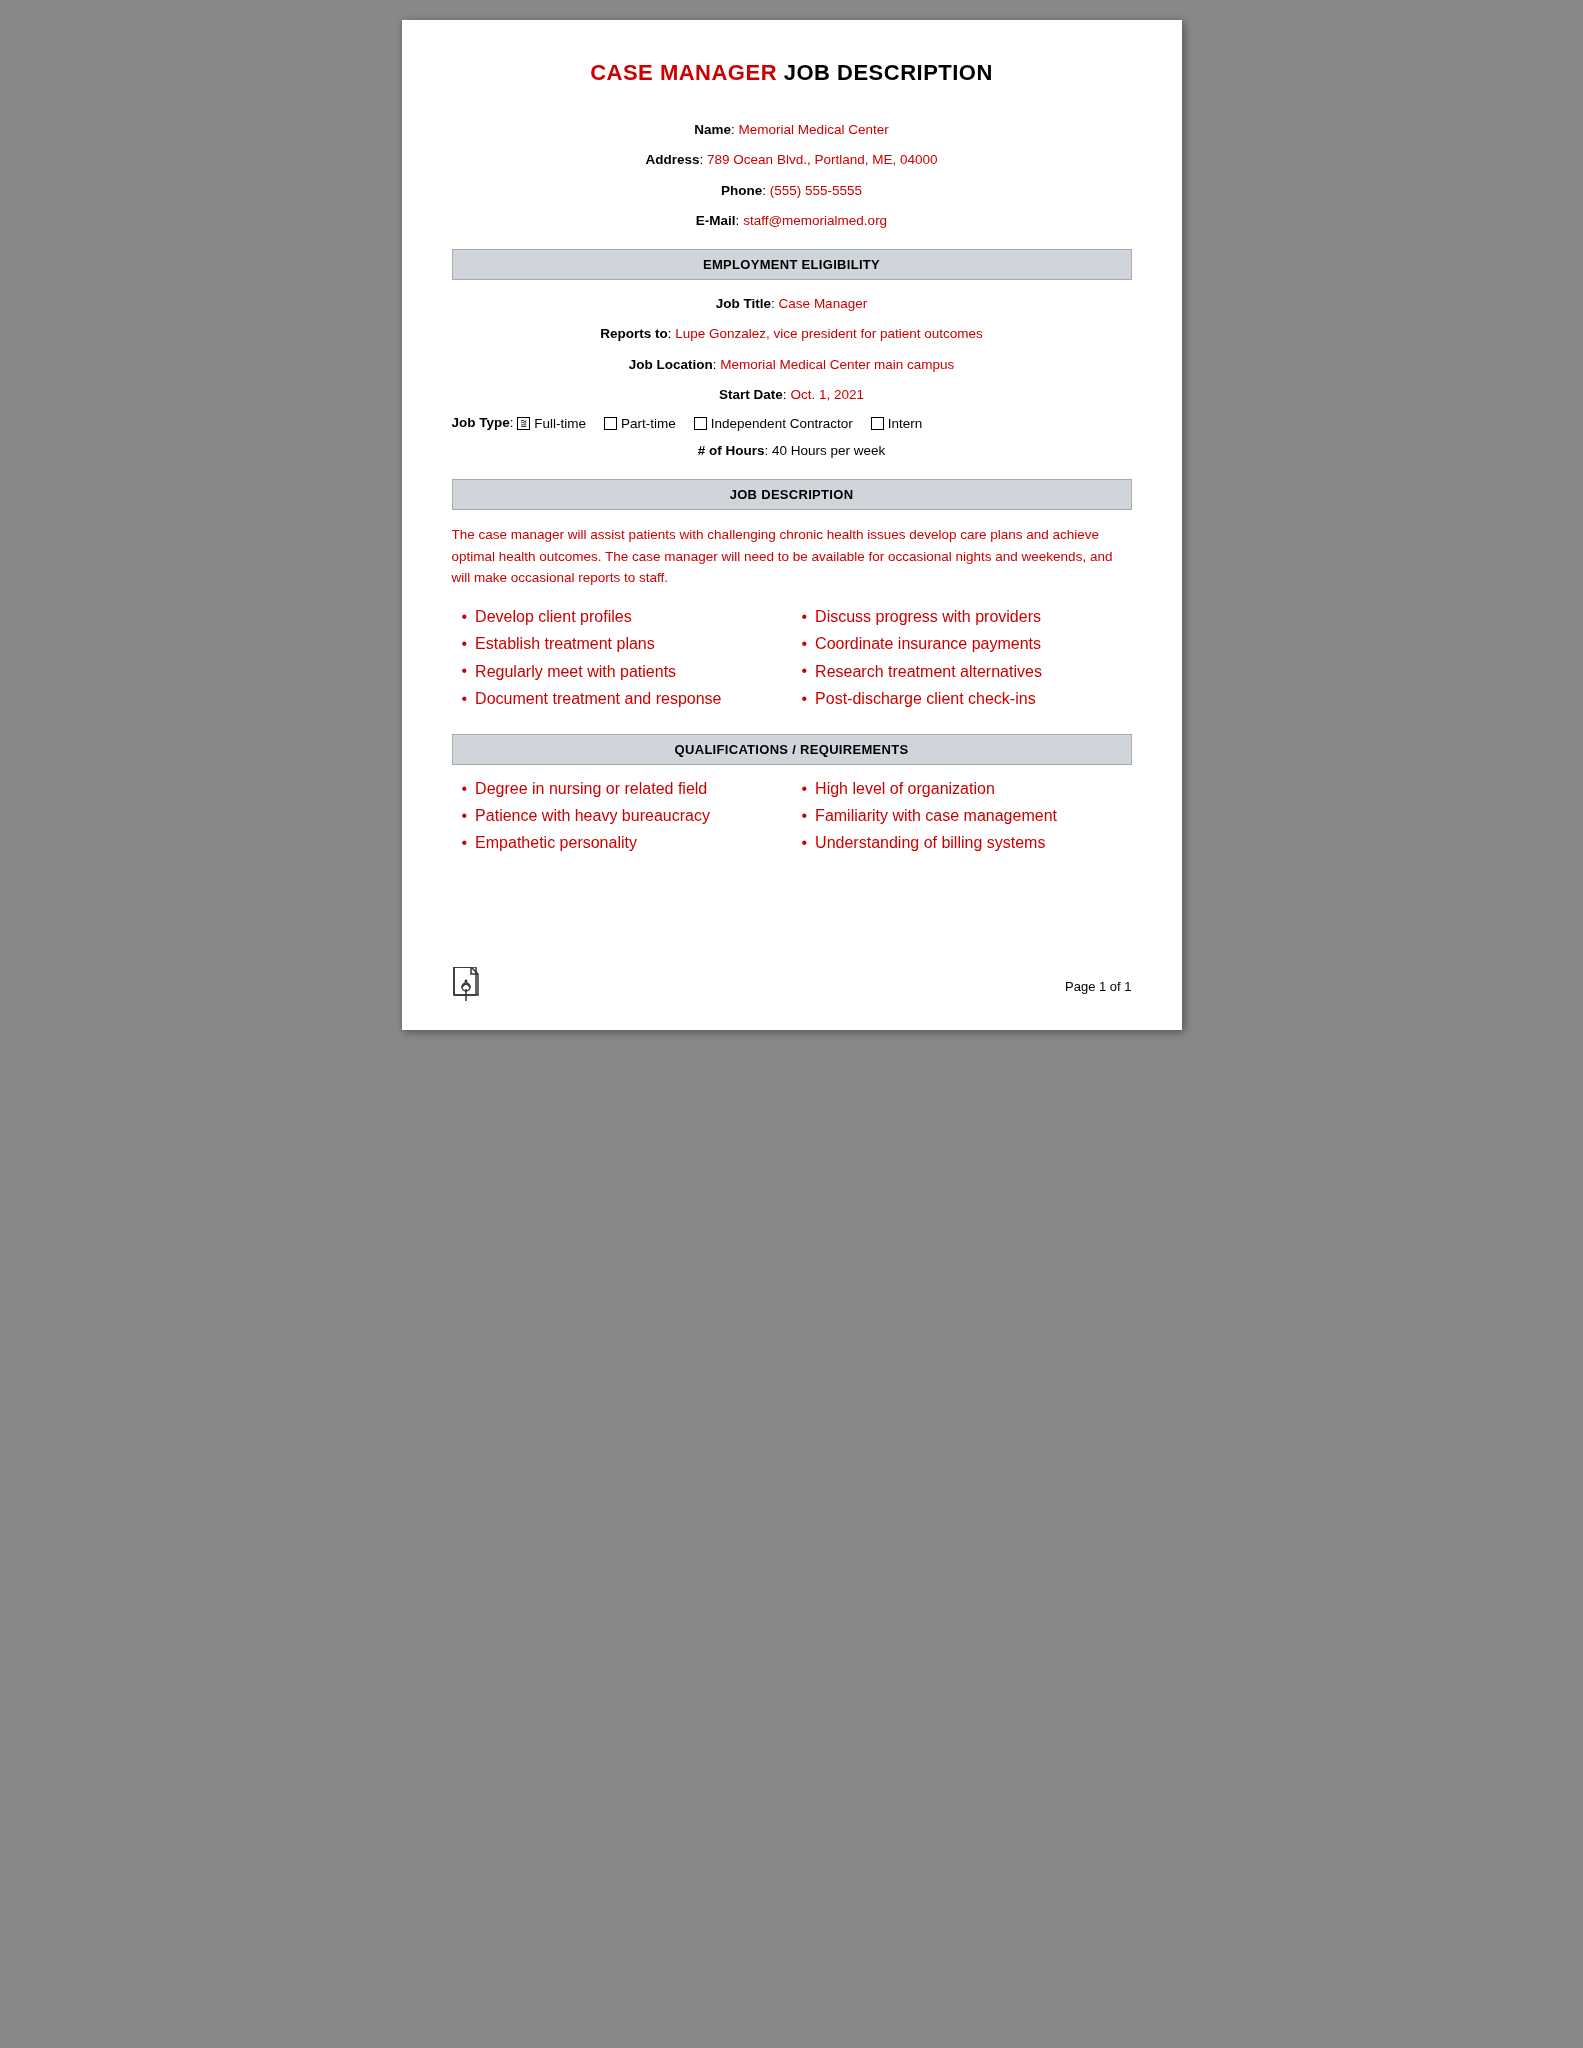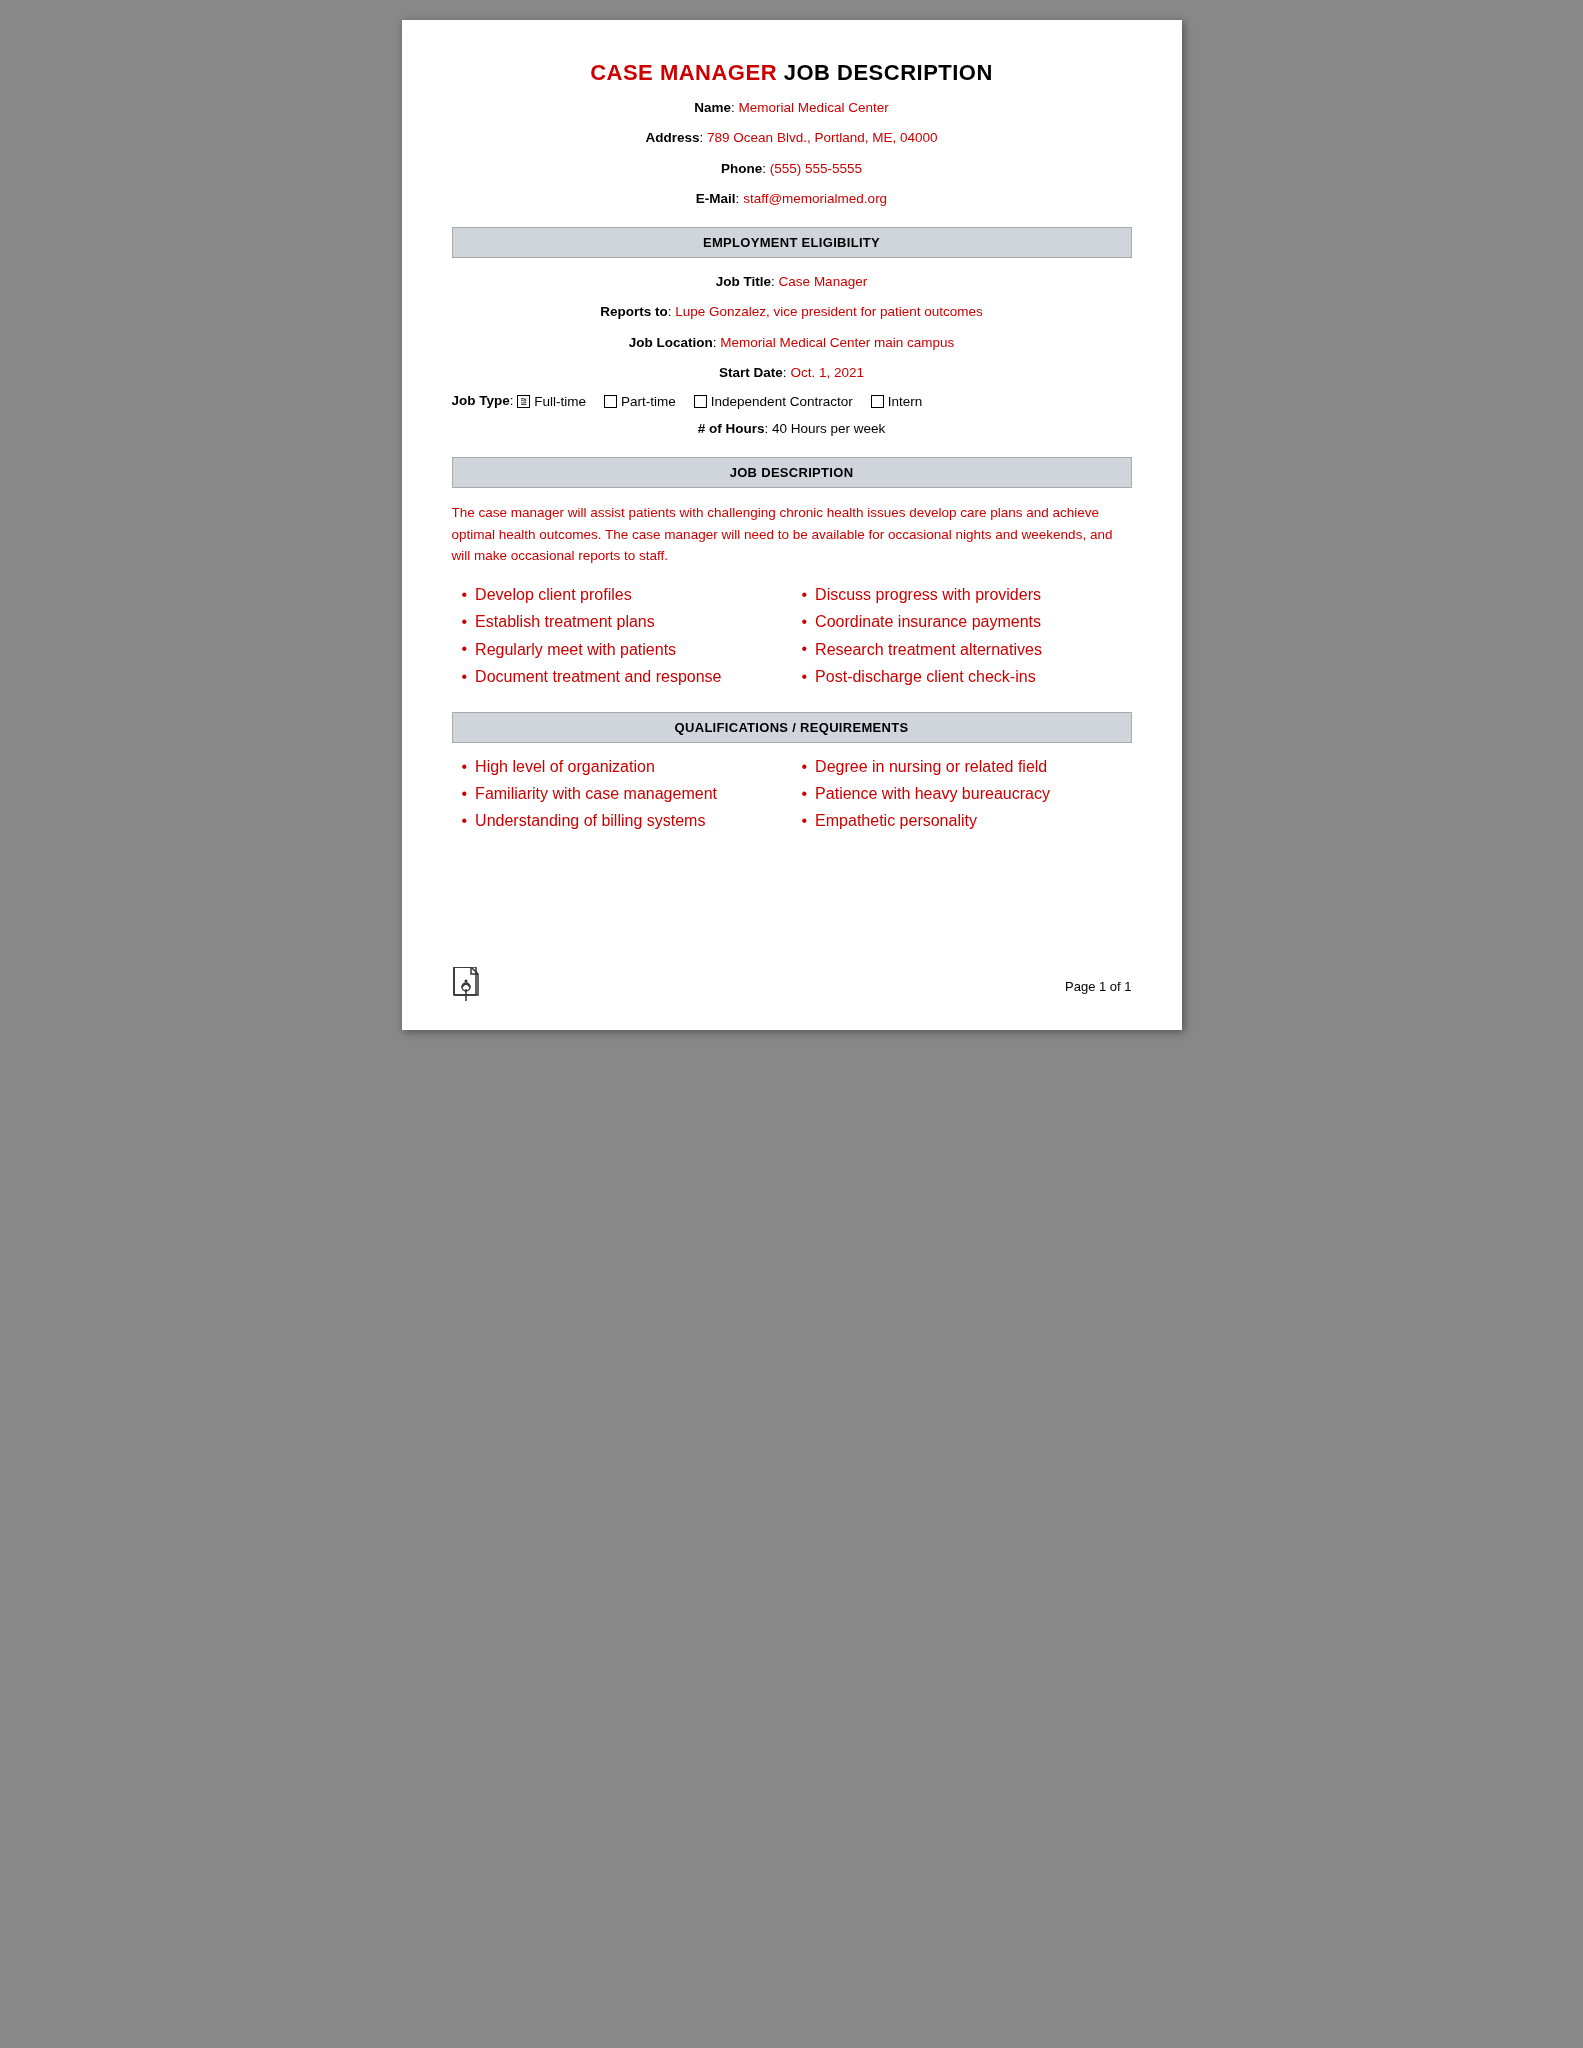--- a/index.html
+++ b/index.html
@@ -24,21 +24,21 @@
       box-shadow: 2px 2px 8px rgba(0,0,0,0.4);
       position: relative;
       min-height: 1010px;
     }
 
     .main-title {
       text-align: center;
       font-size: 22px;
       font-weight: bold;
       color: #000;
-      margin-bottom: 12px;
+      margin-bottom: 34px;
       letter-spacing: 0.5px;
     }
 
     .main-title .red {
       color: #cc0000;
     }
 
     .section-header {
       background: #d0d4db;
       border: 1px solid #aaa;
@@ -276,40 +276,40 @@
       </div>
     </div>
   </div>
 
   <div class="section-block">
     <div class="section-header">QUALIFICATIONS / REQUIREMENTS</div>
     <div class="two-col-list">
       <div class="list-col">
         <ul>
           <li>
-              <span>High level of organization</span>
-            </li>
-          <li>
-              <span>Familiarity with case management</span>
-            </li>
-          <li>
-              <span>Understanding of billing systems</span>
+              <span>Degree in nursing or related field</span>
+            </li>
+          <li>
+              <span>Patience with heavy bureaucracy</span>
+            </li>
+          <li>
+              <span>Empathetic personality</span>
             </li>
         </ul>
       </div>
       <div class="list-col">
         <ul>
           <li>
-              <span>Degree in nursing or related field</span>
-            </li>
-          <li>
-              <span>Patience with heavy bureaucracy</span>
-            </li>
-          <li>
-              <span>Empathetic personality</span>
+              <span>High level of organization</span>
+            </li>
+          <li>
+              <span>Familiarity with case management</span>
+            </li>
+          <li>
+              <span>Understanding of billing systems</span>
             </li>
         </ul>
       </div>
     </div>
   </div>
 
   <div class="footer">
     <div>
       <svg width="28" height="34" viewBox="0 0 28 34" fill="none" xmlns="http://www.w3.org/2000/svg">
         <rect x="2" y="0" width="22" height="28" rx="1" fill="none" stroke="#333" stroke-width="1.5"></rect>

